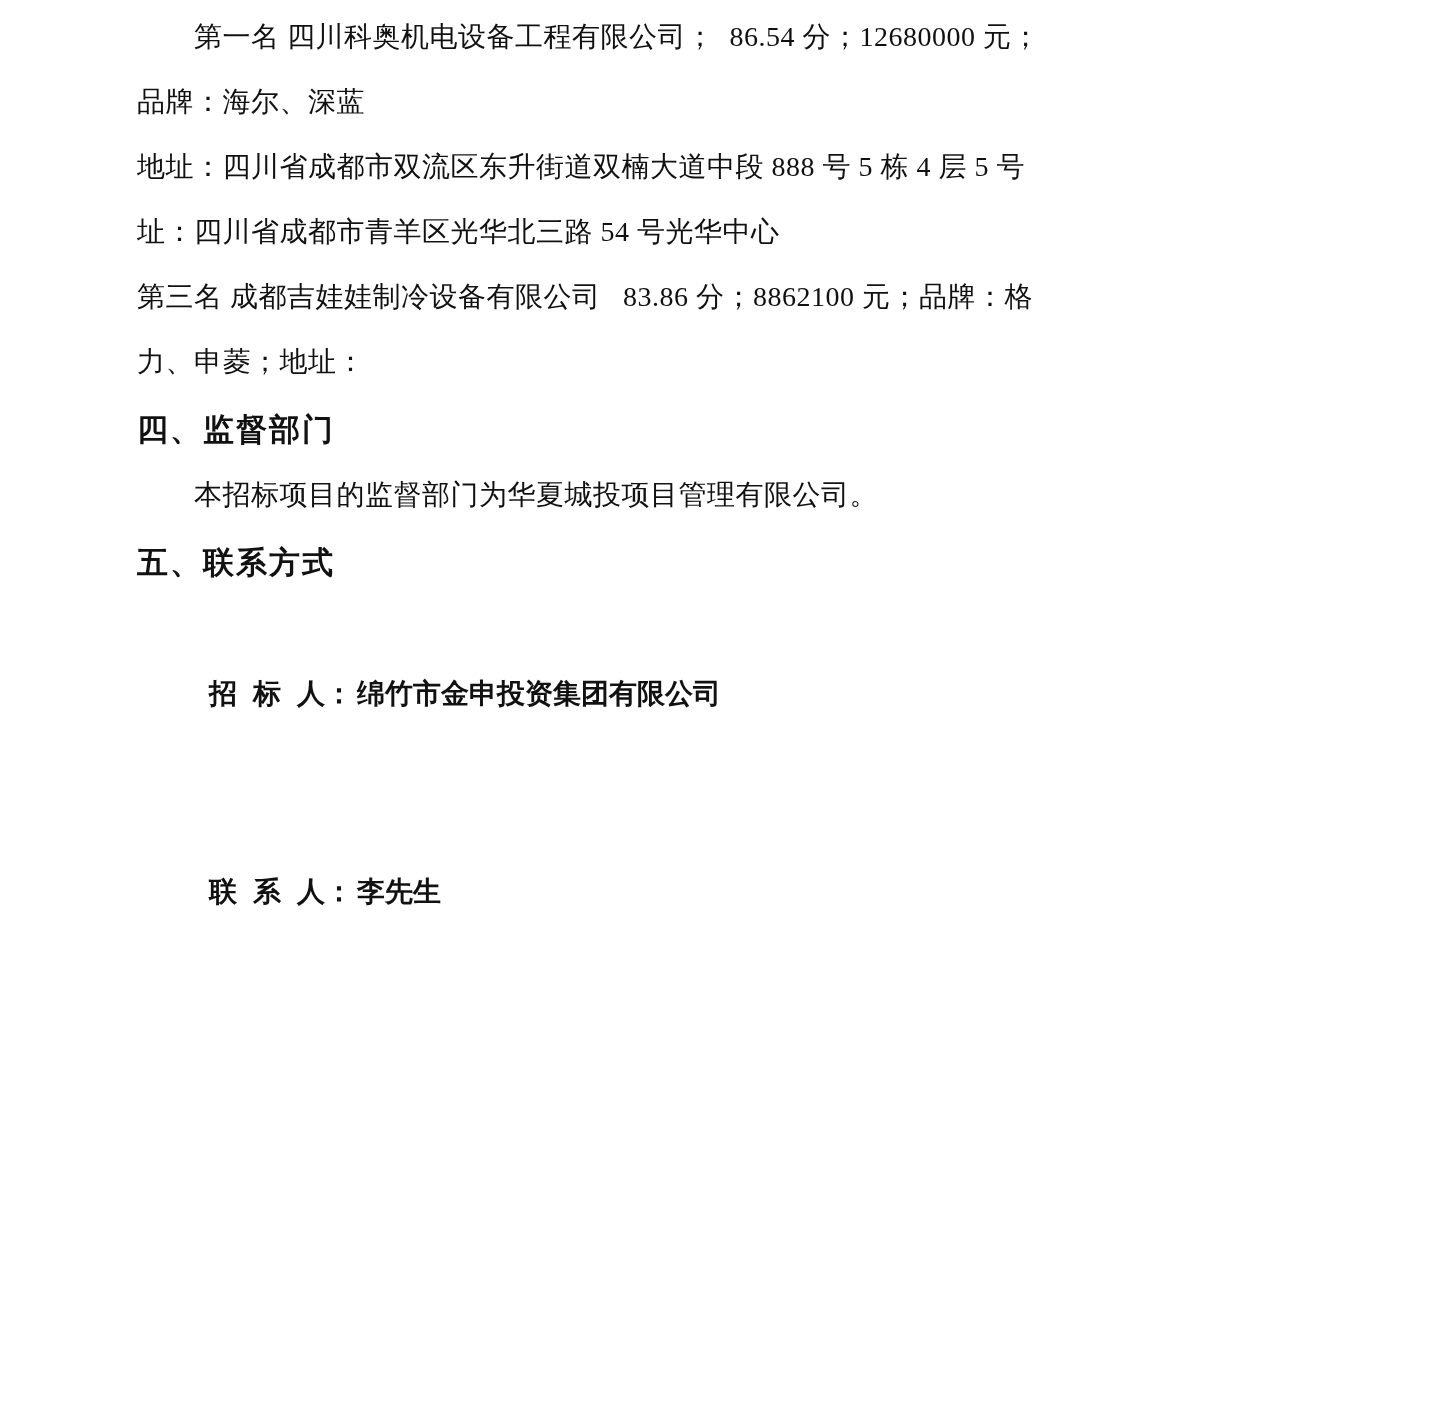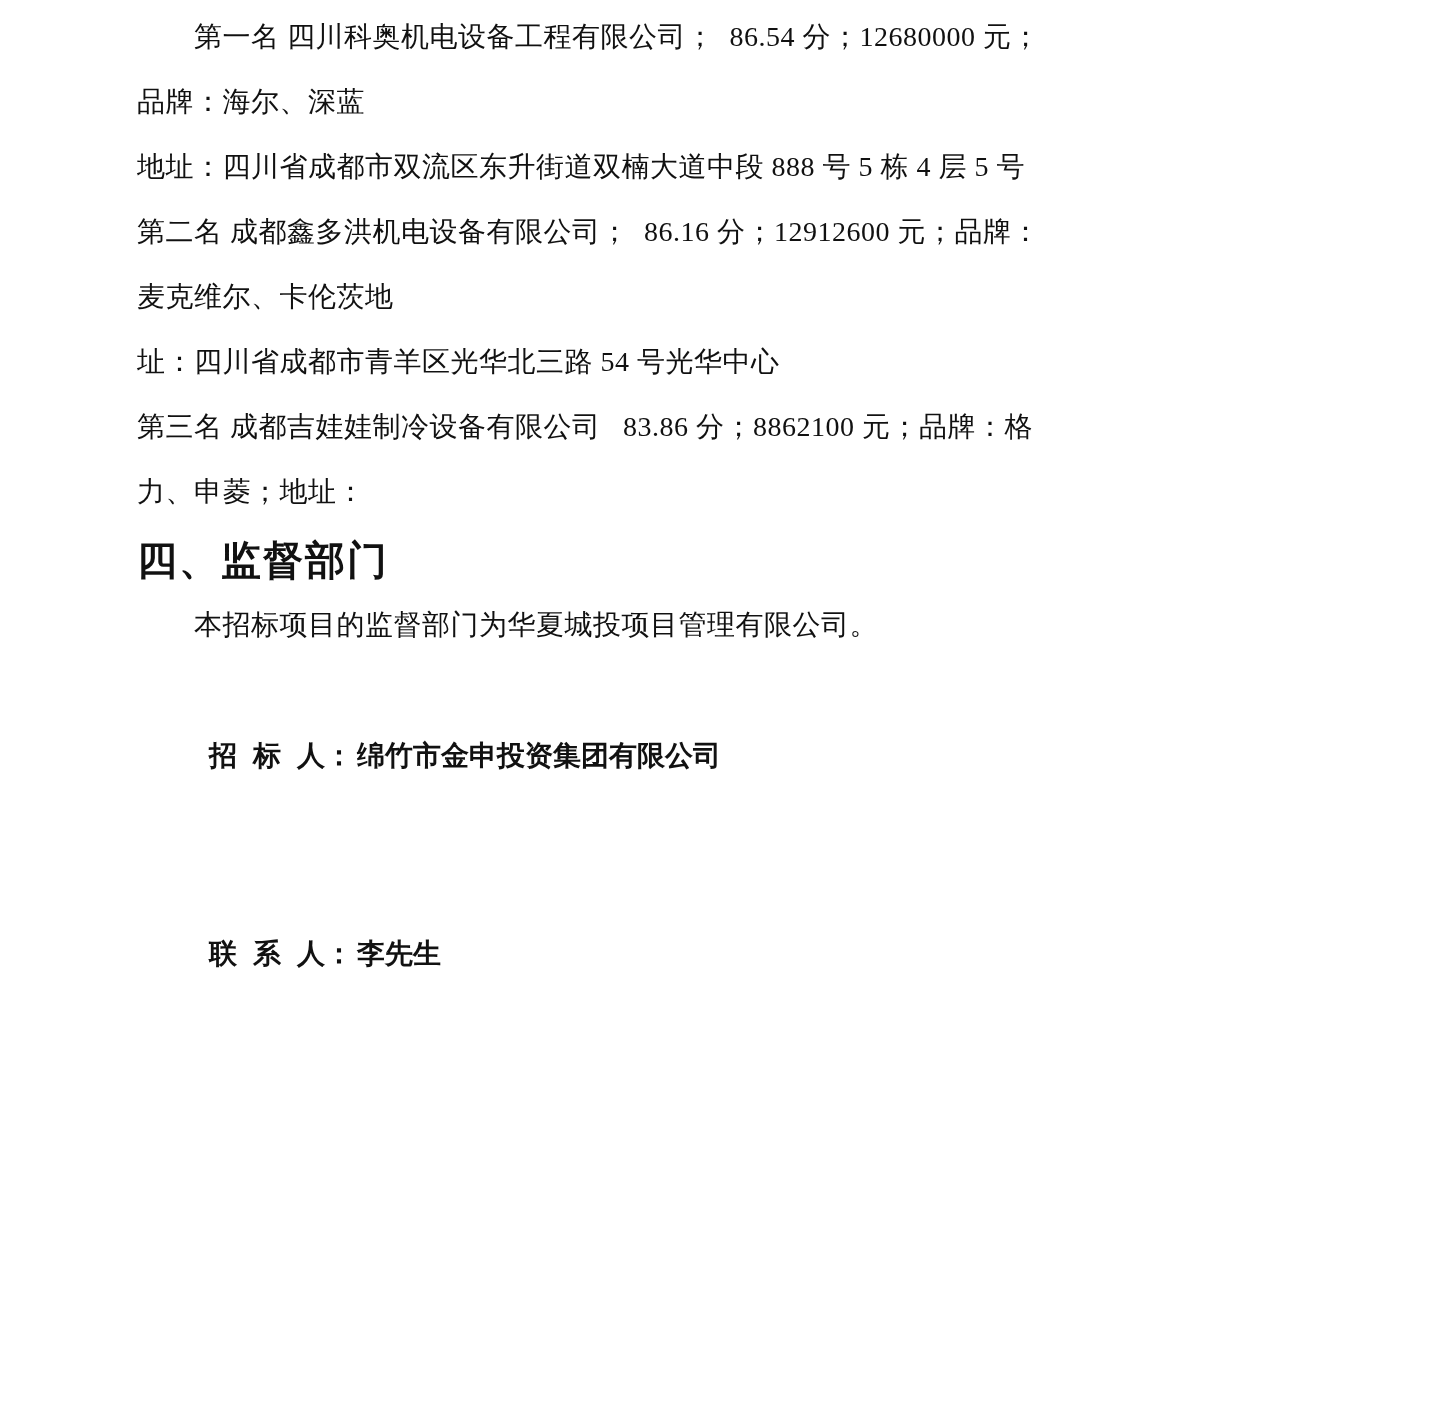--- a/index.html
+++ b/index.html
@@ -16,21 +16,21 @@
   }
   .doc-line{
     line-height:65px;
     white-space:pre-wrap;
     letter-spacing:0.5px;
   }
   .indent2{text-indent:57px;}
   .sec-heading{
     font-family:"Liberation Sans","DejaVu Sans",sans-serif;
     font-weight:700;
-    font-size:40px;
+    font-size:31px;
     line-height:64px;
     letter-spacing:2px;
     margin-top:4px;
   }
   .contact-row{
     line-height:66px;
     padding-left:30px;
     white-space:pre-wrap;
     font-weight:bold;
   }
@@ -44,27 +44,27 @@
   .w4{width:116px;}
   .val{padding-left:4px;}
 </style>
 </head>
 <body>
 
 <div class="page">
 
   <div class="doc-line indent2">第一名 四川科奥机电设备工程有限公司；  86.54 分；12680000 元；品牌：海尔、深蓝</div>
   <div class="doc-line">地址：四川省成都市双流区东升街道双楠大道中段 888 号 5 栋 4 层 5 号</div>
-  <div class="doc-line">第二名 成都鑫多洪机电设备有限公司；  86.16 分；12912600 元；品牌：麦克维尔、卡伦茨地</div>
   <div class="doc-line">址：四川省成都市青羊区光华北三路 54 号光华中心</div>
   <div class="doc-line">第三名 成都吉娃娃制冷设备有限公司   83.86 分；8862100 元；品牌：格力、申菱；地址：</div>
 
   <div class="sec-heading">四、监督部门</div>
   <div class="doc-line indent2">本招标项目的监督部门为华夏城投项目管理有限公司。</div>
 
+  <div class="sec-heading">五、联系方式</div>
 
   <div>
     <div class="contact-row">
       <span class="lbl w4">招 标 人</span><span>：</span><span class="val">绵竹市金申投资集团有限公司</span>
     </div>
     <div class="contact-row">
       <span class="lbl w4">联 系 人</span><span>：</span><span class="val">李先生</span>
     </div>
     <div class="contact-row">
       

